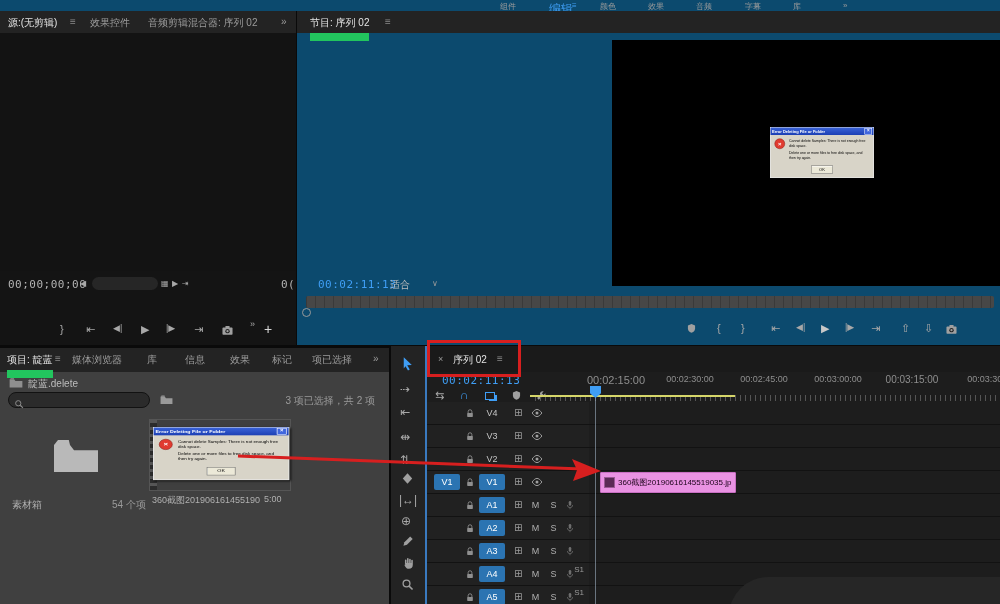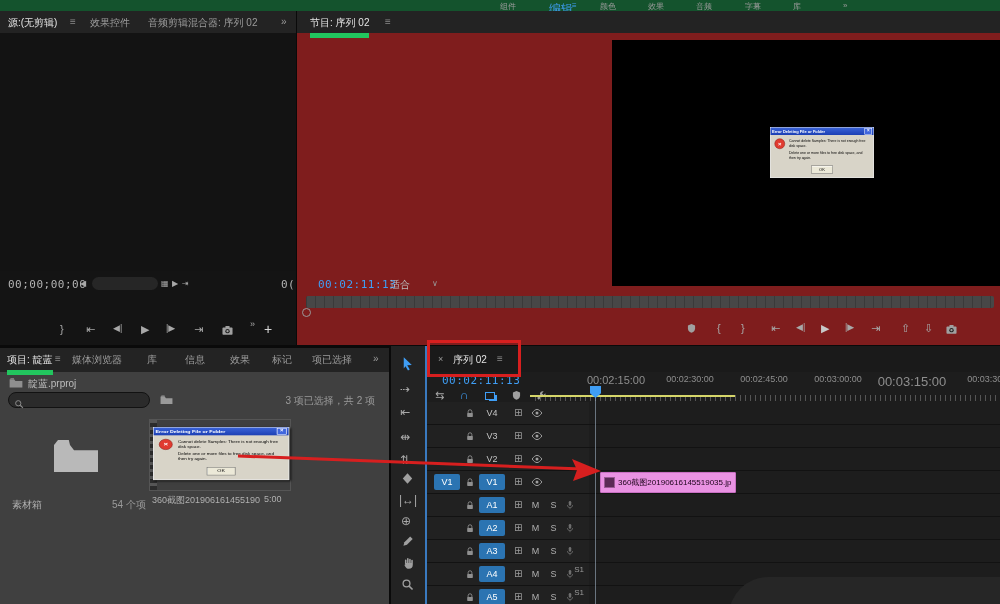--- a/index.html
+++ b/index.html
@@ -3,21 +3,21 @@
 <meta charset="utf-8">
 <style>
   html,body{margin:0;padding:0}
   body{width:1000px;height:604px;position:relative;background:#0a0a0a;overflow:hidden;
        font-family:"Liberation Sans","DejaVu Sans",sans-serif;color:#9b9b9b;
        -webkit-font-smoothing:antialiased}
   .abs{position:absolute}
   .panel{position:absolute;background:#1e1e1e}
   .tabbar{position:absolute;left:0;right:0;top:0;height:22px;background:#232323}
   .tab{position:absolute;top:5px;font-size:10px;color:#9b9b9b;white-space:nowrap}
-  .tab.active{color:#e4e4e4;border-bottom:5px solid #22c55e;padding-bottom:3px}
+  .tab.active{color:#e4e4e4;border-bottom:8px solid #22c55e;padding-bottom:3px}
   .menu-ic{color:#8a8a8a;font-size:10px}
   .tc{font-size:11px;letter-spacing:.5px;font-family:"DejaVu Sans Mono","Liberation Mono",monospace}
   .tc.blue{color:#3f9ef5}
   .tc.gray{color:#b4b4b4}
   .ic{display:inline-block;color:#a0a0a0}
   svg.ic{vertical-align:middle}
   .glyph{position:absolute;font-size:11px;color:#a8a8a8;white-space:nowrap}
   .scrub{background:#474747;border-radius:2px;
          background-image:repeating-linear-gradient(90deg,#3a3a3a 0 1px,transparent 1px 9px)}
   
@@ -102,21 +102,21 @@
 <symbol id="i-razor" viewBox="0 0 16 16">
         <path d="M8 1.5L13.8 8 8 14.5 2.2 8z" fill="currentColor"></path>
       </symbol>
 <symbol id="i-folder" viewBox="0 0 24 19">
         <path d="M1 4.5h8l2 2.6h12V18H1z" fill="currentColor"></path>
         <path d="M1 4.5l2-2.5h5.4L9 4.5z" fill="currentColor"></path>
       </symbol>
 </defs>
   </svg>
 
-<div class="abs" id="topbar" style="left:0;top:0;width:1000px;height:11px;background:#14532d;overflow:hidden">
+<div class="abs" id="topbar" style="left:0;top:0;width:1000px;height:11px;background:#0c4a6e;overflow:hidden">
   <span class="tab" style="left:500px;top:1px;font-size:8px;border:0">组件</span>
   <span class="tab" style="left:549px;top:1px;font-size:12px;color:#3f9ef5;border:0">编辑</span>
   <span class="tab" style="left:572px;top:1px;font-size:8px;color:#3f9ef5;border:0">≡</span>
   <span class="tab" style="left:600px;top:1px;font-size:8px;border:0">颜色</span>
   <span class="tab" style="left:648px;top:1px;font-size:8px;border:0">效果</span>
   <span class="tab" style="left:696px;top:1px;font-size:8px;border:0">音频</span>
   <span class="tab" style="left:745px;top:1px;font-size:8px;border:0">字幕</span>
   <span class="tab" style="left:793px;top:1px;font-size:8px;border:0">库</span>
   <span class="tab" style="left:843px;top:1px;font-size:8px;border:0">»</span>
 </div>
@@ -146,21 +146,21 @@
   <span class="glyph" style="left:141px;top:312px">▶</span>
   <span class="glyph" style="left:166px;top:312px;font-size:9px">|▶</span>
   <span class="glyph" style="left:194px;top:312px">⇥</span>
   <svg class="ic abs" style="left:221px;top:313px" width="13" height="13">
       <use href="#i-camera"></use>
     </svg>
   <span class="glyph" style="left:250px;top:308px;font-size:9px">»</span>
   <span class="glyph" style="left:264px;top:310px;font-size:14px;color:#d8d8d8">+</span>
 </div>
 
-<div class="panel" id="prog" style="left:297px;top:11px;width:703px;height:334px;background:#7f1d1d">
+<div class="panel" id="prog" style="left:297px;top:11px;width:703px;height:334px;background:#0c4a6e">
   <div class="tabbar">
     <span class="tab active" style="left:13px">节目: 序列 02</span>
     <span class="tab menu-ic" style="left:88px">≡</span>
   </div>
 
   <div class="abs" style="left:315px;top:29px;width:388px;height:246px;background:#000"></div>
 
   <span class="abs tc blue" style="left:21px;top:267px">00:02:11:13</span>
   <span class="abs" style="left:93px;top:267px;font-size:10px;color:#bcbcbc">适合</span>
   <span class="abs" style="left:135px;top:268px;font-size:8px;color:#9a9a9a">∨</span>
@@ -194,21 +194,21 @@
     <span class="tab" style="left:185px">信息</span>
     <span class="tab" style="left:230px">效果</span>
     <span class="tab" style="left:272px">标记</span>
     <span class="tab" style="left:312px">项已选择</span>
     <span class="tab" style="left:373px">»</span>
   </div>
 
   <svg class="ic abs" style="left:9px;top:29px;color:#8f8f8f" width="14" height="11">
       <use href="#i-folder"></use>
     </svg>
-  <span class="abs" style="left:28px;top:29px;font-size:10px;color:#bdbdbd">靛蓝.prproj</span>
+  <span class="abs" style="left:28px;top:29px;font-size:10px;color:#bdbdbd">靛蓝.delete</span>
 
   <div class="abs" style="left:8px;top:44px;width:140px;height:14px;background:#2b2b2b;border:1px solid #121212;border-radius:8px">
     <svg class="ic" style="margin:2px 0 0 5px;color:#8a8a8a" width="10" height="10">
         <use href="#i-mag"></use>
       </svg>
   </div>
   <svg class="ic abs" style="left:160px;top:46px;color:#9a9a9a" width="13" height="11">
       <use href="#i-folder"></use>
     </svg>
   <span class="abs" style="right:14px;top:46px;font-size:10px;color:#9a9a9a">3 项已选择，共 2 项</span>
@@ -270,21 +270,21 @@
       <use href="#i-shield"></use>
     </svg>
   <svg class="ic abs" style="left:108px;top:44px" width="12" height="12">
       <use href="#i-wrench"></use>
     </svg>
 
   <span class="abs" style="left:189px;top:28px;font-size:11px;color:#8e8e8e;transform:translateX(-50%)">00:02:15:00</span>
   <span class="abs" style="left:263px;top:28px;font-size:9px;color:#8e8e8e;transform:translateX(-50%)">00:02:30:00</span>
   <span class="abs" style="left:337px;top:28px;font-size:9px;color:#8e8e8e;transform:translateX(-50%)">00:02:45:00</span>
   <span class="abs" style="left:411px;top:28px;font-size:9px;color:#8e8e8e;transform:translateX(-50%)">00:03:00:00</span>
-  <span class="abs" style="left:485px;top:28px;font-size:13px;color:#8e8e8e;transform:translateX(-50%)">00:03:15:00</span>
+  <span class="abs" style="left:485px;top:28px;font-size:10px;color:#8e8e8e;transform:translateX(-50%)">00:03:15:00</span>
   <span class="abs" style="left:559px;top:28px;font-size:9px;color:#8e8e8e;transform:translateX(-50%)">00:03:30:</span>
 
   <div class="abs" style="left:108px;top:41px;right:0;height:14px;
               background-image:repeating-linear-gradient(90deg,#555 0 1px,transparent 1px 5px);
               background-size:100% 6px;background-position:0 100%;background-repeat:no-repeat"></div>
 
   <div class="abs" style="left:103px;top:49px;width:205px;height:2px;background:#d6d66a"></div>
 
   <div class="abs" id="tl-headers" style="left:0;top:56px;width:162px;bottom:0">
     <div class="throw" style="top:0">

